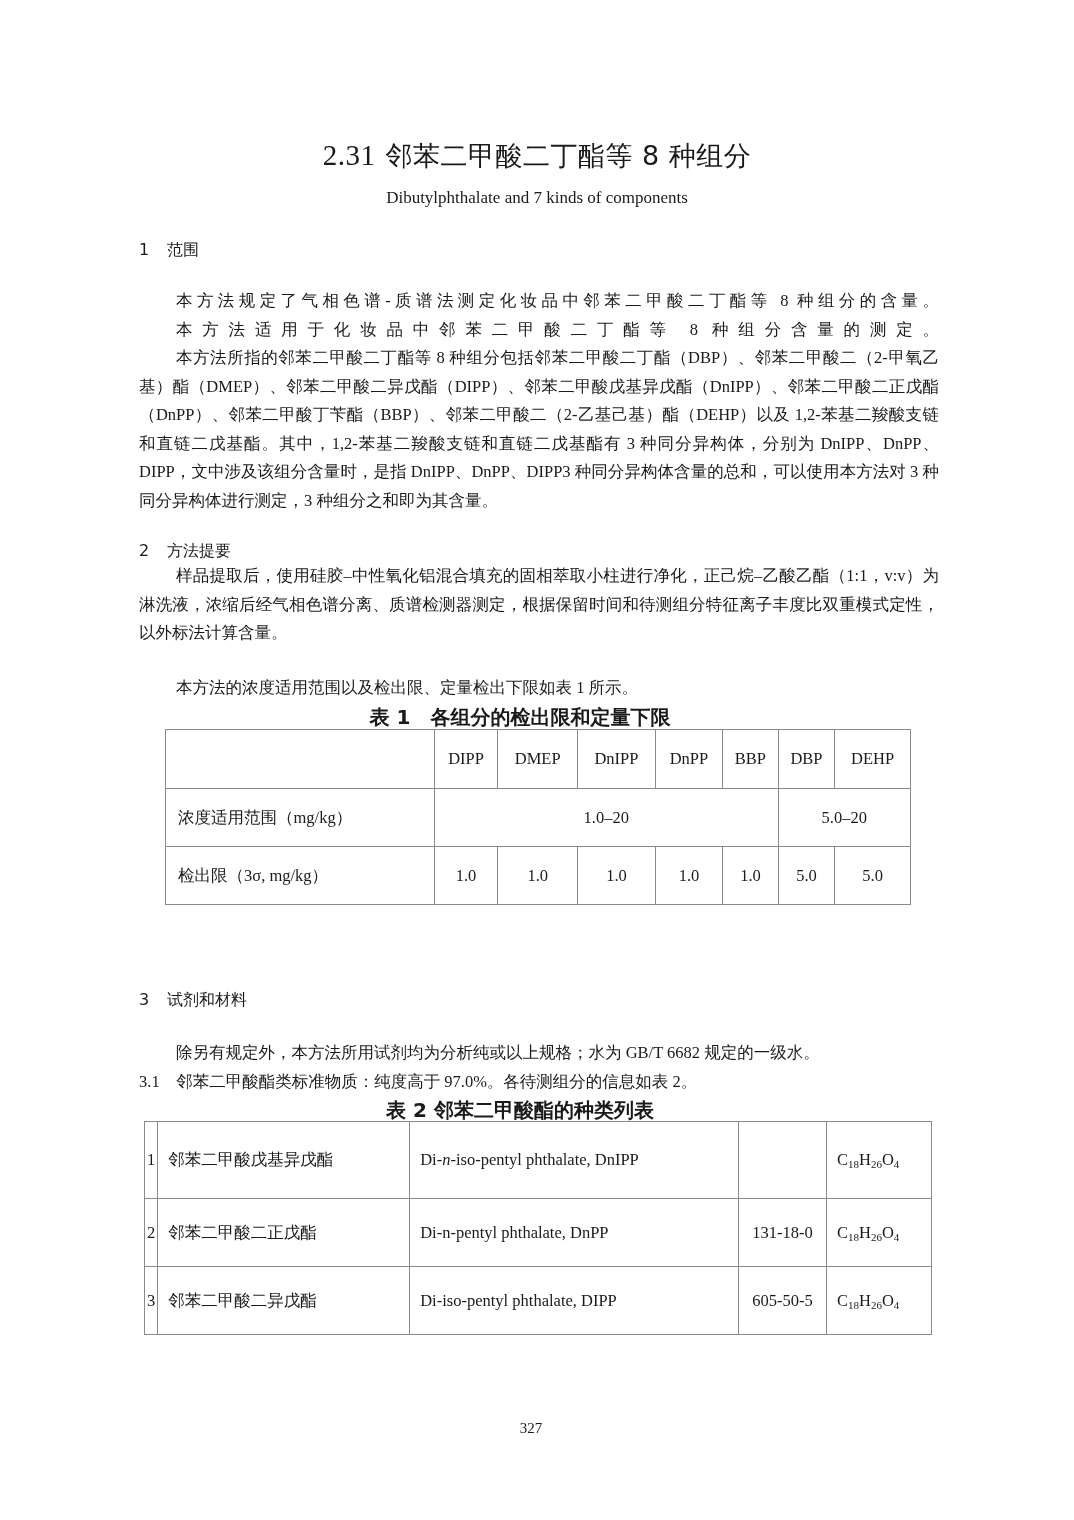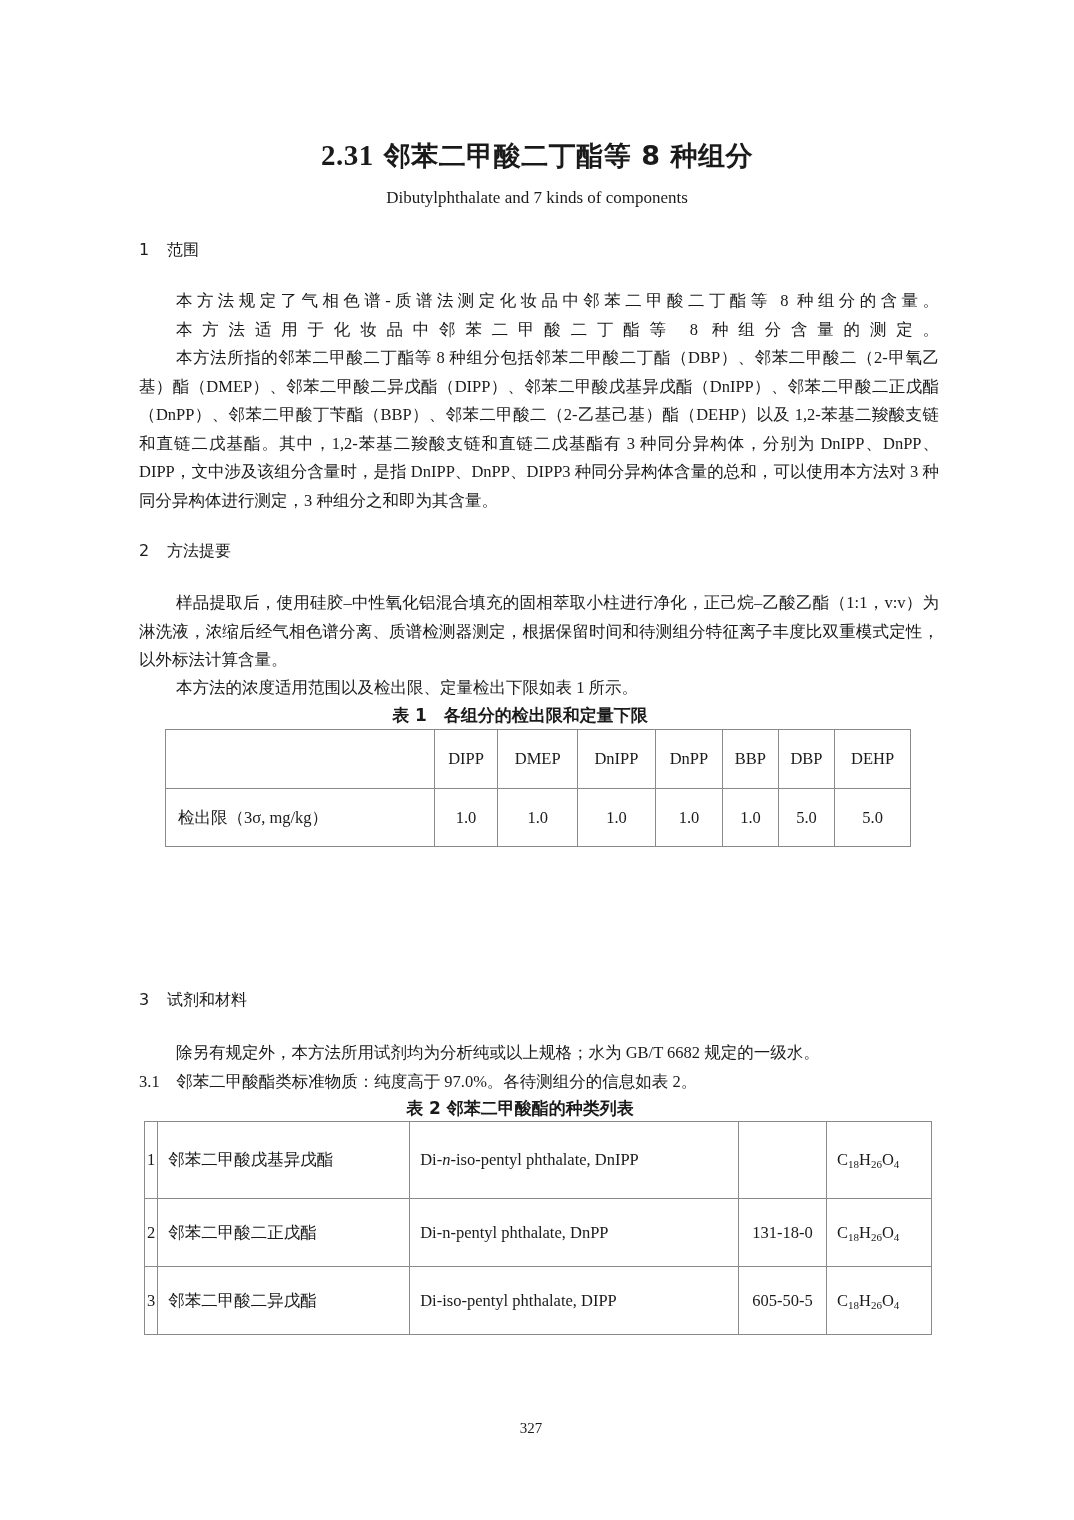--- a/index.html
+++ b/index.html
@@ -4,42 +4,42 @@
 <style>
   html, body { margin: 0; padding: 0; background: #ffffff; }
   body {
     width: 1074px; height: 1520px; position: relative; overflow: hidden;
     font-family: "Liberation Serif", "DejaVu Serif", serif;
     color: #1a1a1a;
   }
   .title {
     position: absolute; left: 0; width: 1074px; top: 138px;
     text-align: center; font-size: 27px; letter-spacing: 0.5px;
-    font-family: "DejaVu Sans", sans-serif; font-weight: bold;
+    font-family: "DejaVu Sans", sans-serif; font-weight: normal;
   }
   .title .num { font-family: "Liberation Serif", serif; font-size: 29px; margin-right: 10px; }
   .subtitle {
     position: absolute; left: 0; width: 1074px; top: 188px;
     text-align: center; font-size: 17px;
   }
   .section-head {
     position: absolute; left: 139px; font-size: 16px;
     font-family: "DejaVu Sans", sans-serif;
   }
   .section-head .sn { display: inline-block; width: 28px; }
   .para {
     position: absolute; left: 139px; width: 800px;
     font-size: 16.5px; line-height: 28.5px; text-align: justify;
     text-align-last: justify;
   }
   .para.indent { text-indent: 37px; }
   .para.last { text-align-last: left; }
   .caption {
     position: absolute; left: 0; width: 1040px; text-align: center;
-    font-size: 17px; font-family: "DejaVu Sans", sans-serif; font-weight: bold;
+    font-size: 20px; font-family: "DejaVu Sans", sans-serif; font-weight: bold;
   }
   table { border-collapse: collapse; position: absolute; padding-left: 16px; }
   td, th {
     border: 1px solid #8a8a8a; font-weight: normal;
     font-size: 16.5px; text-align: center; padding: 0;
   }
   #t1 { left: 165px; top: 729px; width: 746px; }
   #t1 td.rowlabel { text-align: left; padding-left: 12px; }
   #t1 tr { height: 58px; }
   #t1 tr.hdr { height: 59px; }
@@ -63,36 +63,41 @@
 <div class="section-head" style="top:240px;">
   <span class="sn">1</span><span>范围</span>
 </div>
 <div class="para indent" style="top:287px;">本方法规定了气相色谱-质谱法测定化妆品中邻苯二甲酸二丁酯等 8 种组分的含量。</div>
 <div class="para indent" style="top:316px;">本方法适用于化妆品中邻苯二甲酸二丁酯等 8 种组分含量的测定。</div>
 <div class="para indent last" style="top:344px;">本方法所指的邻苯二甲酸二丁酯等 8 种组分包括邻苯二甲酸二丁酯（DBP）、邻苯二甲酸二（2-甲氧乙基）酯（DMEP）、邻苯二甲酸二异戊酯（DIPP）、邻苯二甲酸戊基异戊酯（DnIPP）、邻苯二甲酸二正戊酯（DnPP）、邻苯二甲酸丁苄酯（BBP）、邻苯二甲酸二（2-乙基己基）酯（DEHP）以及 1,2-苯基二羧酸支链和直链二戊基酯。其中，1,2-苯基二羧酸支链和直链二戊基酯有 3 种同分异构体，分别为 DnIPP、DnPP、DIPP，文中涉及该组分含量时，是指 DnIPP、DnPP、DIPP3 种同分异构体含量的总和，可以使用本方法对 3 种同分异构体进行测定，3 种组分之和即为其含量。</div>
 
 <div class="section-head" style="top:541px;">
   <span class="sn">2</span><span>方法提要</span>
 </div>
-<div class="para indent last" style="top:589px;">样品提取后，使用硅胶–中性氧化铝混合填充的固相萃取小柱进行净化，正己烷–乙酸乙酯（1:1，v:v）为淋洗液，浓缩后经气相色谱分离、质谱检测器测定，根据保留时间和待测组分特征离子丰度比双重模式定性，以外标法计算含量。</div>
+<div class="para indent last" style="top:562px;">样品提取后，使用硅胶–中性氧化铝混合填充的固相萃取小柱进行净化，正己烷–乙酸乙酯（1:1，v:v）为淋洗液，浓缩后经气相色谱分离、质谱检测器测定，根据保留时间和待测组分特征离子丰度比双重模式定性，以外标法计算含量。</div>
 <div class="para indent last" style="top:674px;">本方法的浓度适用范围以及检出限、定量检出下限如表 1 所示。</div>
 
 <div class="caption" style="top:704px;">表 1　各组分的检出限和定量下限</div>
 
 <table id="t1">
   <tbody>
       <tr class="hdr">
     <td style="width:268px;"></td>
     <td>DIPP</td>
     <td>DMEP</td>
     <td>DnIPP</td>
     <td>DnPP</td>
     <td>BBP</td>
     <td>DBP</td>
     <td>DEHP</td>
+  </tr>
+  <tr>
+    <td class="rowlabel">浓度适用范围（mg/kg）</td>
+    <td colspan="5">1.0–20</td>
+    <td colspan="2">5.0–20</td>
   </tr>
   <tr>
     <td class="rowlabel">检出限（3σ, mg/kg）</td>
     <td>1.0</td>
     <td>1.0</td>
     <td>1.0</td>
     <td>1.0</td>
     <td>1.0</td>
     <td>5.0</td>
     <td>5.0</td>

